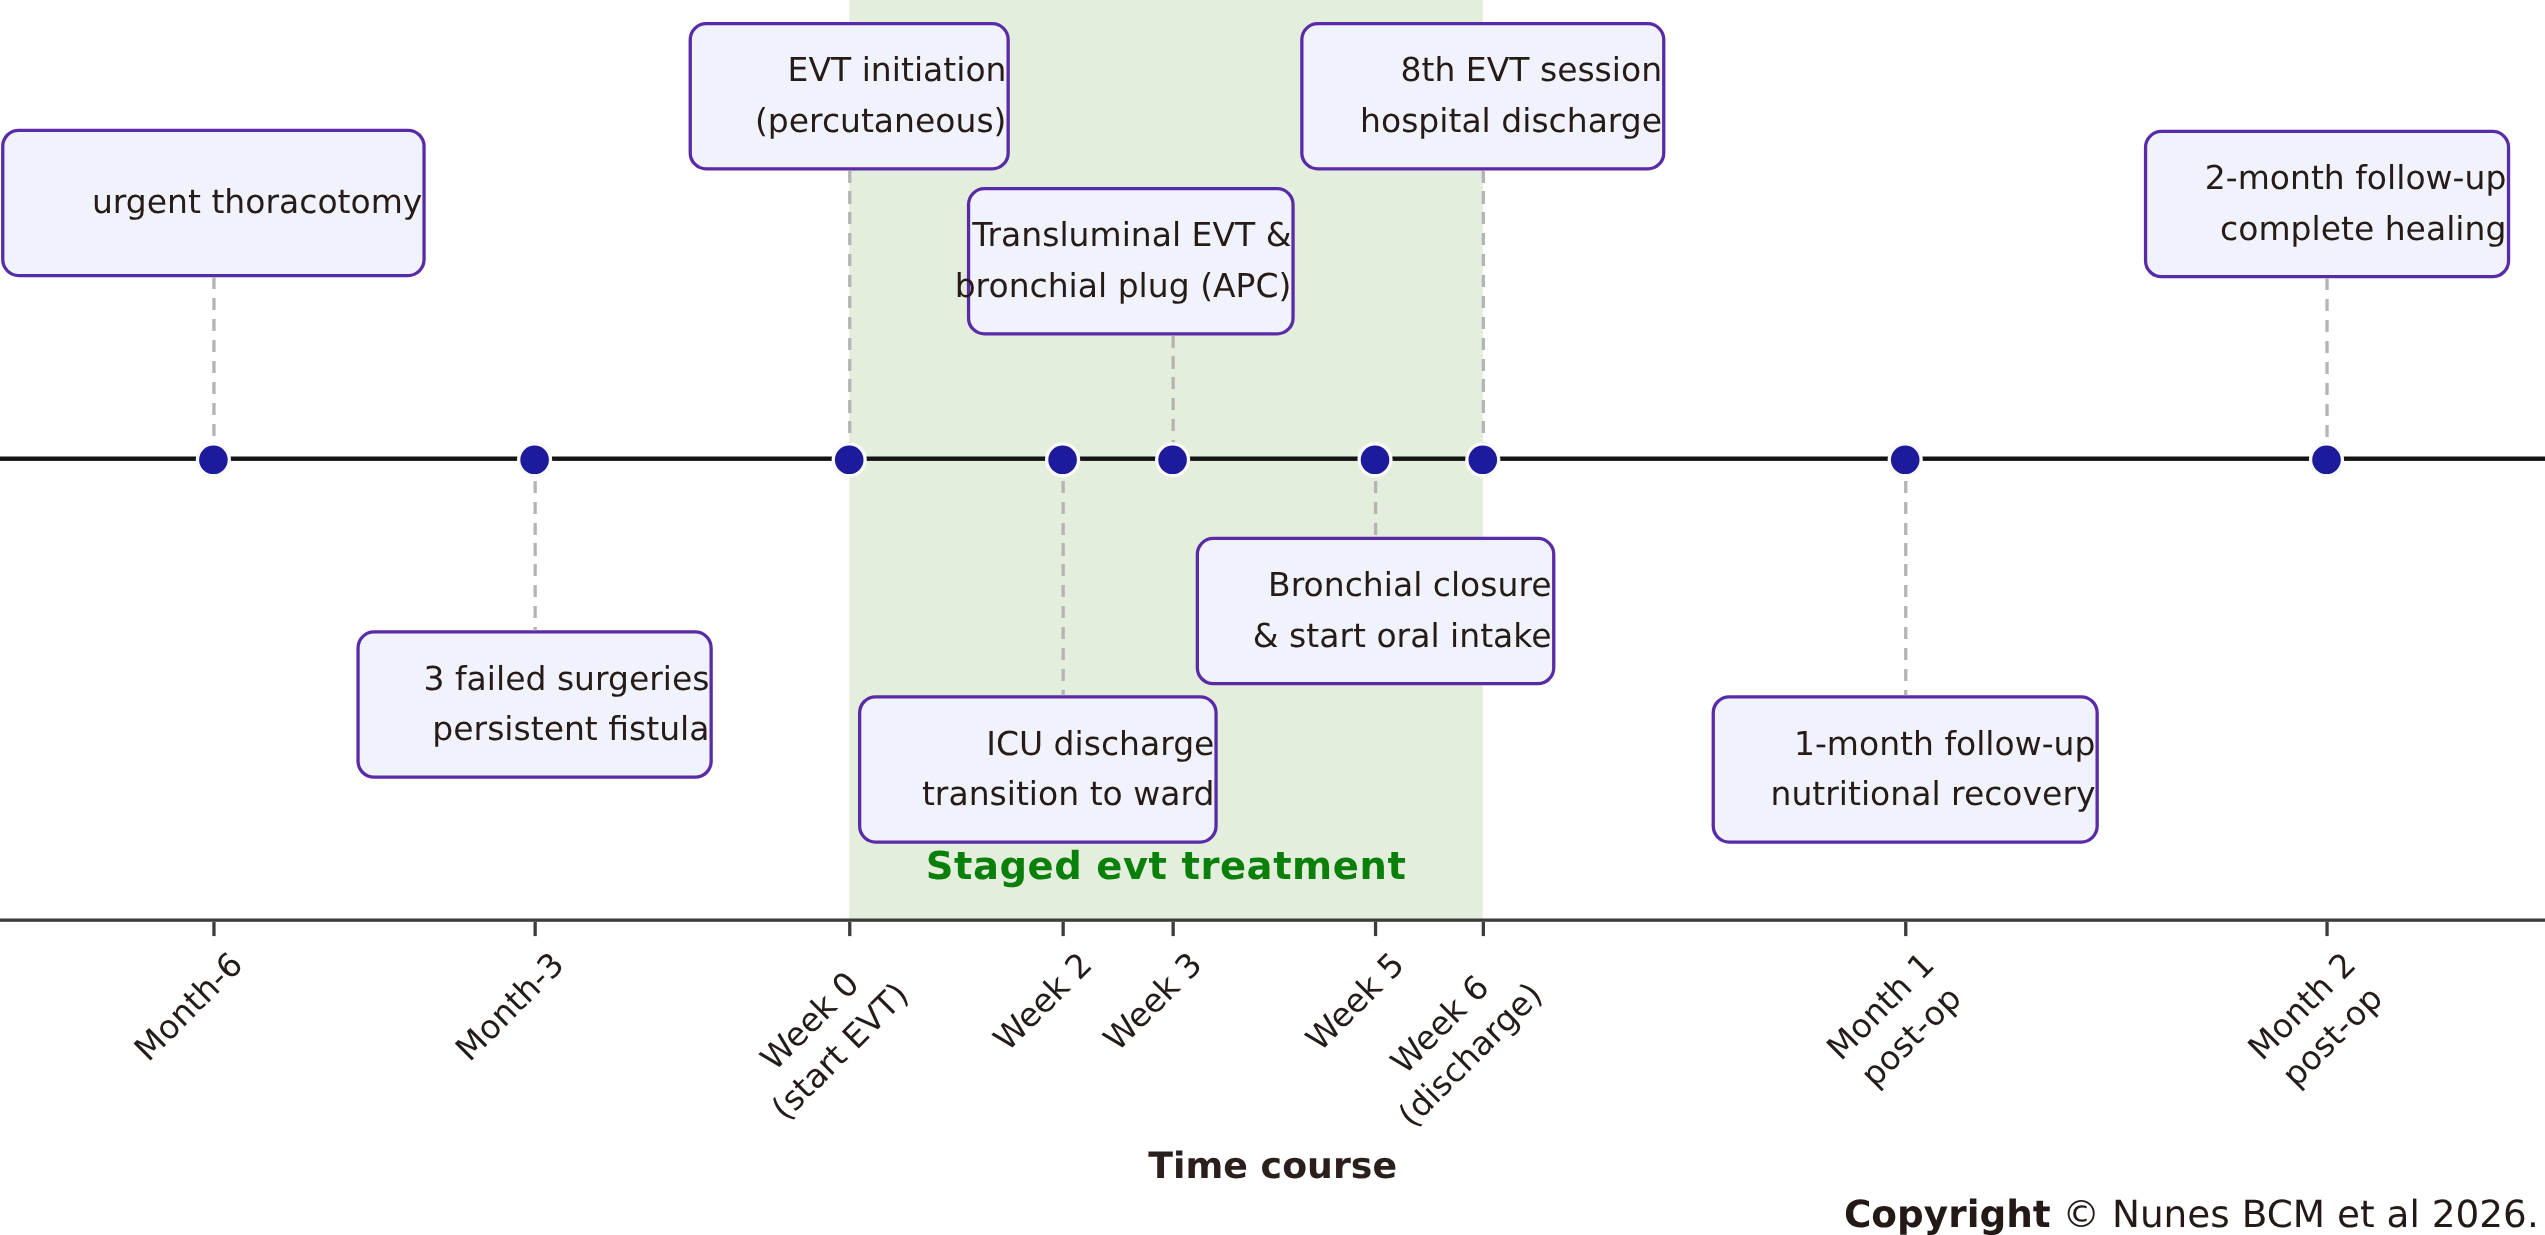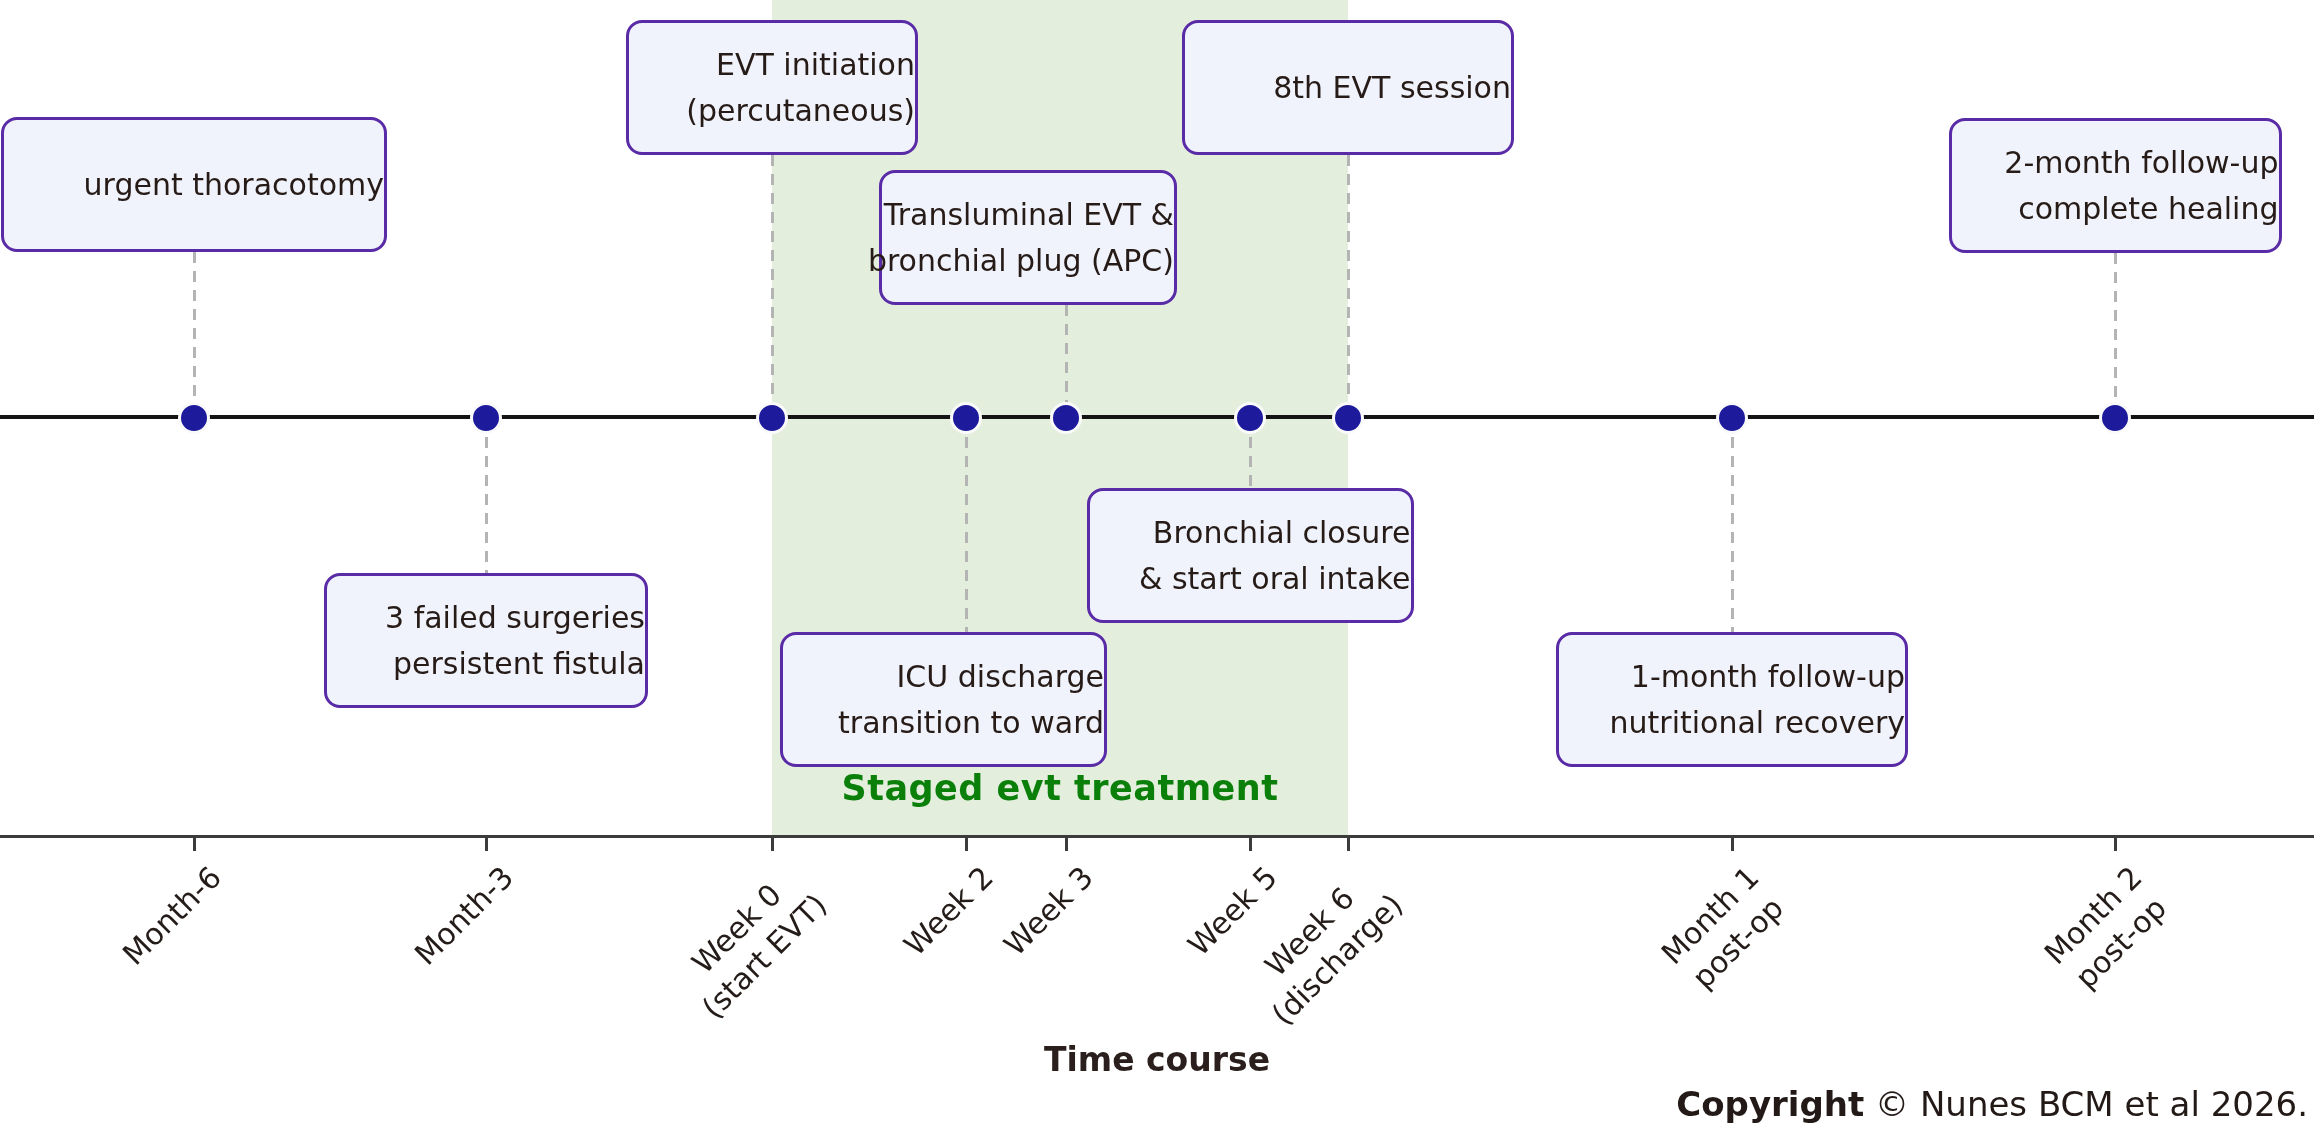--- a/index.html
+++ b/index.html
@@ -124,20 +124,21 @@
       <div class="connector" style="left: 1248.5px; top: 418px; height: 70px;"></div>
       <div class="dot" style="left: 1234px; top: 402px;"></div>
       <div class="tickmark" style="left: 1248.5px;"></div>
       <div class="xtick" style="left: 1258px;">
         <div class="lbl">
           <div class="tline">Week 5</div>
         </div>
       </div>
       <div class="abox" style="left: 1182px; top: 20px; width: 332px;">
         <div class="line">8th EVT session</div>
+        <div class="line">hospital discharge</div>
       </div>
       <div class="connector" style="left: 1346.5px; top: 155px; height: 263px;"></div>
       <div class="dot" style="left: 1332px; top: 402px;"></div>
       <div class="tickmark" style="left: 1346.5px;"></div>
       <div class="xtick" style="left: 1356px;">
         <div class="lbl">
           <div class="tline">Week 6</div>
           <div class="tline">(discharge)</div>
         </div>
       </div>

